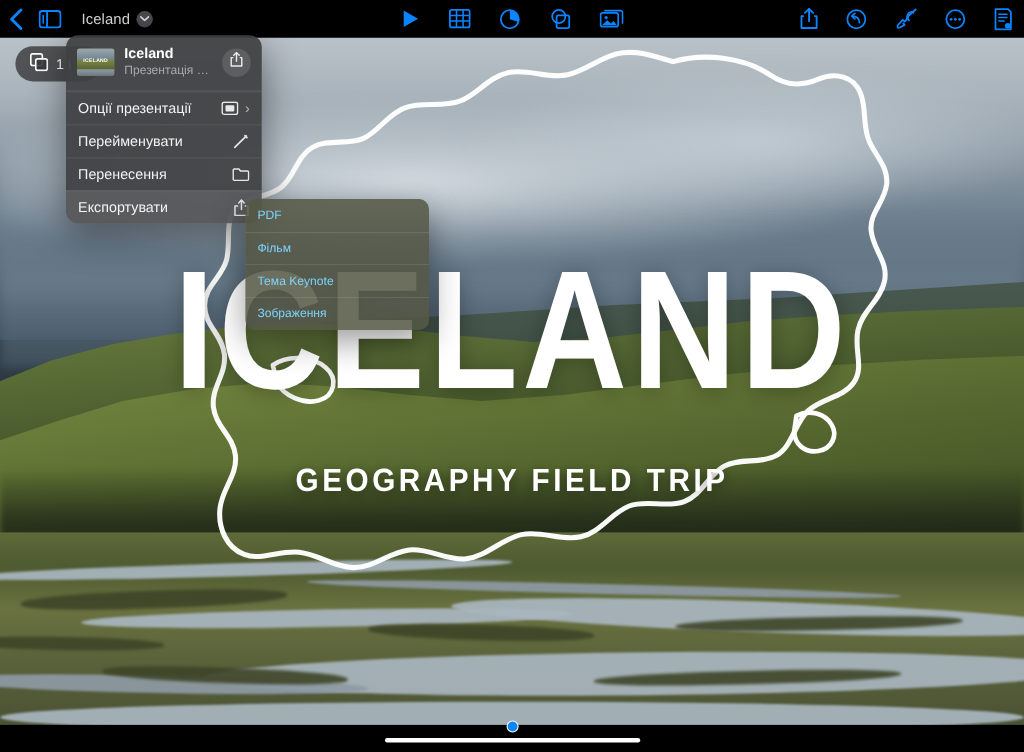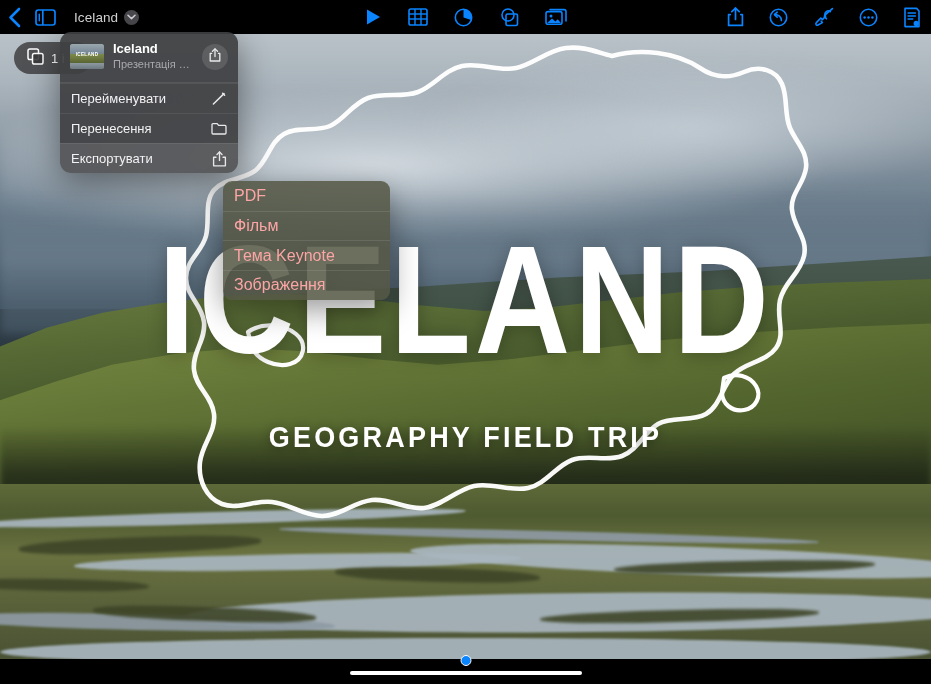--- a/index.html
+++ b/index.html
@@ -176,21 +176,21 @@
 
   
   .submenu{
     position:absolute; left:223px; top:181px; width:167px;
     background:rgba(84,86,68,.86);
     border-radius:9px; overflow:hidden; z-index:61;
     box-shadow:0 10px 30px rgba(0,0,0,.4);
   }
   .srow{
     height:29.7px; display:flex; align-items:center; padding:0 11px;
-    color:#fca5a5; font-size:16px; cursor:pointer;
+    color:#7dd3fc; font-size:11px; cursor:pointer;
     border-top:1px solid rgba(255,255,255,.1);
     text-align:center;
   }
   .srow:first-child{ border-top:none; }
 
   
   .bottombar{
     position:absolute; left:0; bottom:0; width:931px; height:25px;
     background:#000; z-index:40;
   }
@@ -385,20 +385,30 @@
       <span>
         <svg width="12" height="14" viewBox="0 0 12 14" fill="none">
           <path d="M6 1 L6 8.6" stroke="#eaeaec" stroke-width="1.3" stroke-linecap="round"></path>
           <path d="M3.5 3.3 L6 0.9 L8.5 3.3" stroke="#eaeaec" stroke-width="1.3" fill="none" stroke-linecap="round" stroke-linejoin="round"></path>
           <path d="M2.6 5.4 L1.2 5.4 L1.2 13 L10.8 13 L10.8 5.4 L9.4 5.4" stroke="#eaeaec" stroke-width="1.3" fill="none" stroke-linecap="round" stroke-linejoin="round"></path>
         </svg>
       </span>
     </div>
   </div>
 
+  <div class="mrow">
+    <span class="lbl">Опції презентації</span>
+    <span class="ric">
+      <svg width="16" height="13" viewBox="0 0 16 13" fill="none">
+        <rect x="1" y="1" width="14" height="11" rx="1.8" stroke="#e8e8ea" stroke-width="1.3"></rect>
+        <rect x="4" y="3.6" width="8" height="5.8" rx="1" fill="#e8e8ea"></rect>
+      </svg>
+    </span>
+    <span class="sub-chev">›</span>
+  </div>
 
   <div class="mrow">
     <span class="lbl">Перейменувати</span>
     <span class="ric">
       <svg width="16" height="14" viewBox="0 0 16 14" fill="none">
         <path d="M2.4 12 L13 1.6" stroke="#e8e8ea" stroke-width="1.5" stroke-linecap="round"></path>
         <path d="M11.6 1.2 L13.6 3.2" stroke="#e8e8ea" stroke-width="1.5" stroke-linecap="round"></path>
       </svg>
     </span>
   </div>

